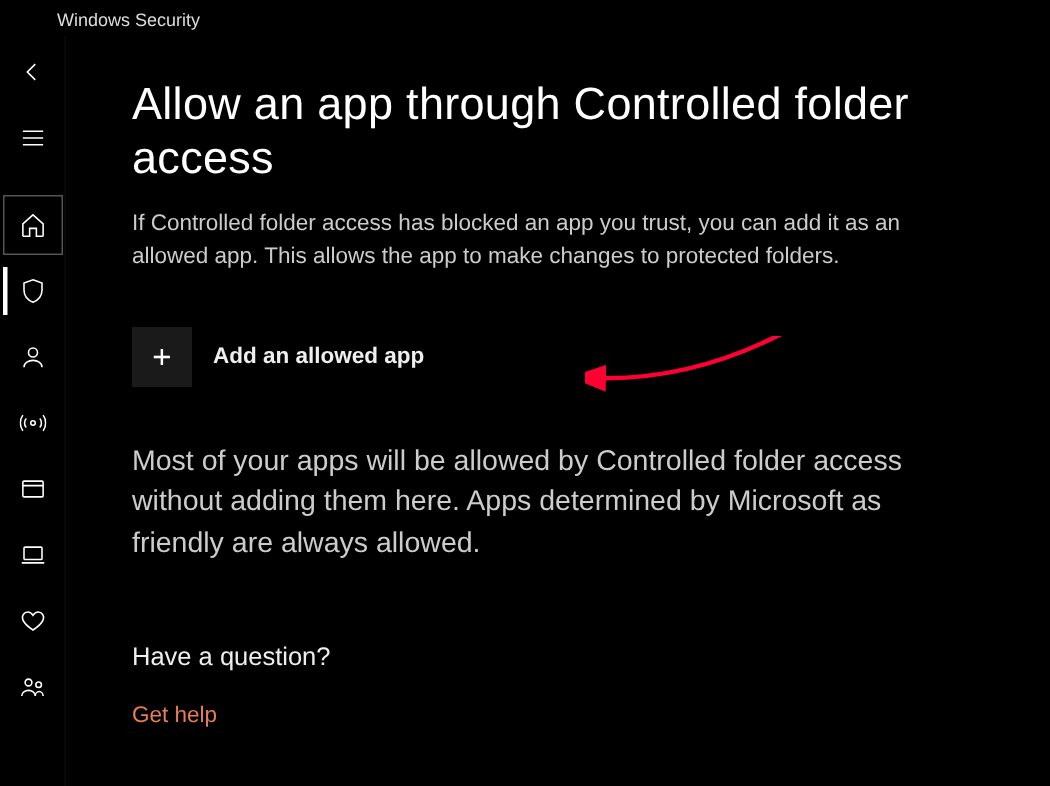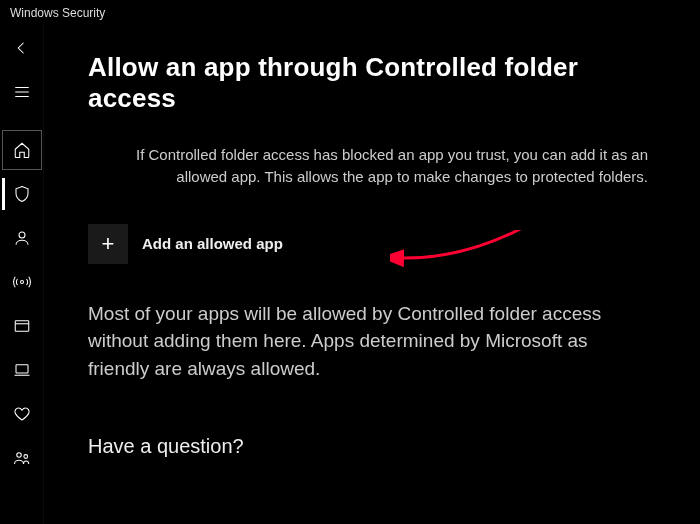--- a/index.html
+++ b/index.html
@@ -9,20 +9,21 @@
     background: #000;
     color: #fff;
     font-family: "Segoe UI", Arial, sans-serif;
     overflow: hidden;
   }
   .window-title {
     font-size: 12px;
     padding: 6px 10px 4px 10px;
     color: #ddd;
     font-weight: 400;
+    margin-left: 28px;
   }
   .app {
     display: flex;
     height: calc(524px - 24px);
   }
   .sidebar {
     width: 44px;
     display: flex;
     flex-direction: column;
     align-items: center;
@@ -50,33 +51,32 @@
   }
   .side-btn.boxed {
     border: 1px solid #555;
     width: 40px; height: 40px;
   }
   .content {
     flex: 1;
     padding: 28px 40px 10px 44px;
   }
   h1 {
-    font-weight: 700;
-    font-size: 26px;
+    font-weight: 400;
+    font-size: 30px;
     line-height: 1.2;
-    margin-bottom: 30px;
+    margin-bottom: 14px;
     letter-spacing: 0.2px;
   }
   .desc {
     font-size: 15px;
     color: #ccc;
     line-height: 1.45;
     max-width: 560px;
     margin-bottom: 36px;
-    text-align: right;
   }
   .add-row {
     display: flex;
     align-items: center;
     gap: 14px;
     margin-bottom: 36px;
     position: relative;
   }
   .plus-box {
     width: 40px;
@@ -95,21 +95,21 @@
     font-weight: bold;
   }
   .note {
     font-size: 19px;
     color: #ccc;
     line-height: 1.45;
     max-width: 560px;
     margin-bottom: 52px;
   }
   .question-heading {
-    font-size: 20px;
+    font-size: 17px;
     color: #eee;
     margin-bottom: 20px;
     font-weight: 400;
   }
   .link {
     color: #e77d52;
     font-size: 15px;
     cursor: pointer;
   }
   .arrow-annot {
@@ -214,15 +214,16 @@
             <path d="M0,0 L0,6 L8,3 z" fill="#ff0033"></path>
           </marker>
         </defs>
         <path d="M150,-12 Q80,30 8,28" stroke="#ff0033" stroke-width="3" fill="none" marker-end="url(#ah)"></path>
       </svg>
     </div>
 
     <p class="note">Most of your apps will be allowed by Controlled folder access without adding them here. Apps determined by Microsoft as friendly are always allowed.</p>
 
     <div class="question-heading">Have a question?</div>
+    <div class="link">Get help</div>
 
   </div>
 </div>
 
 </body></html>

